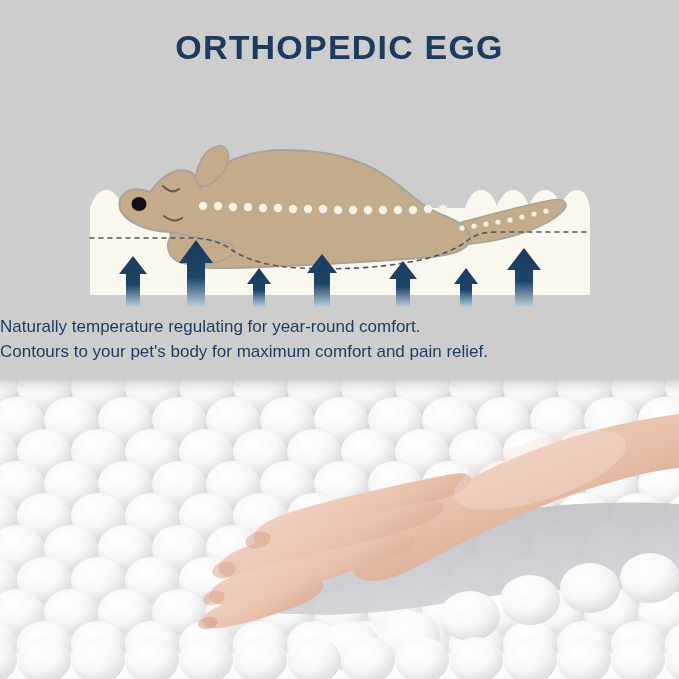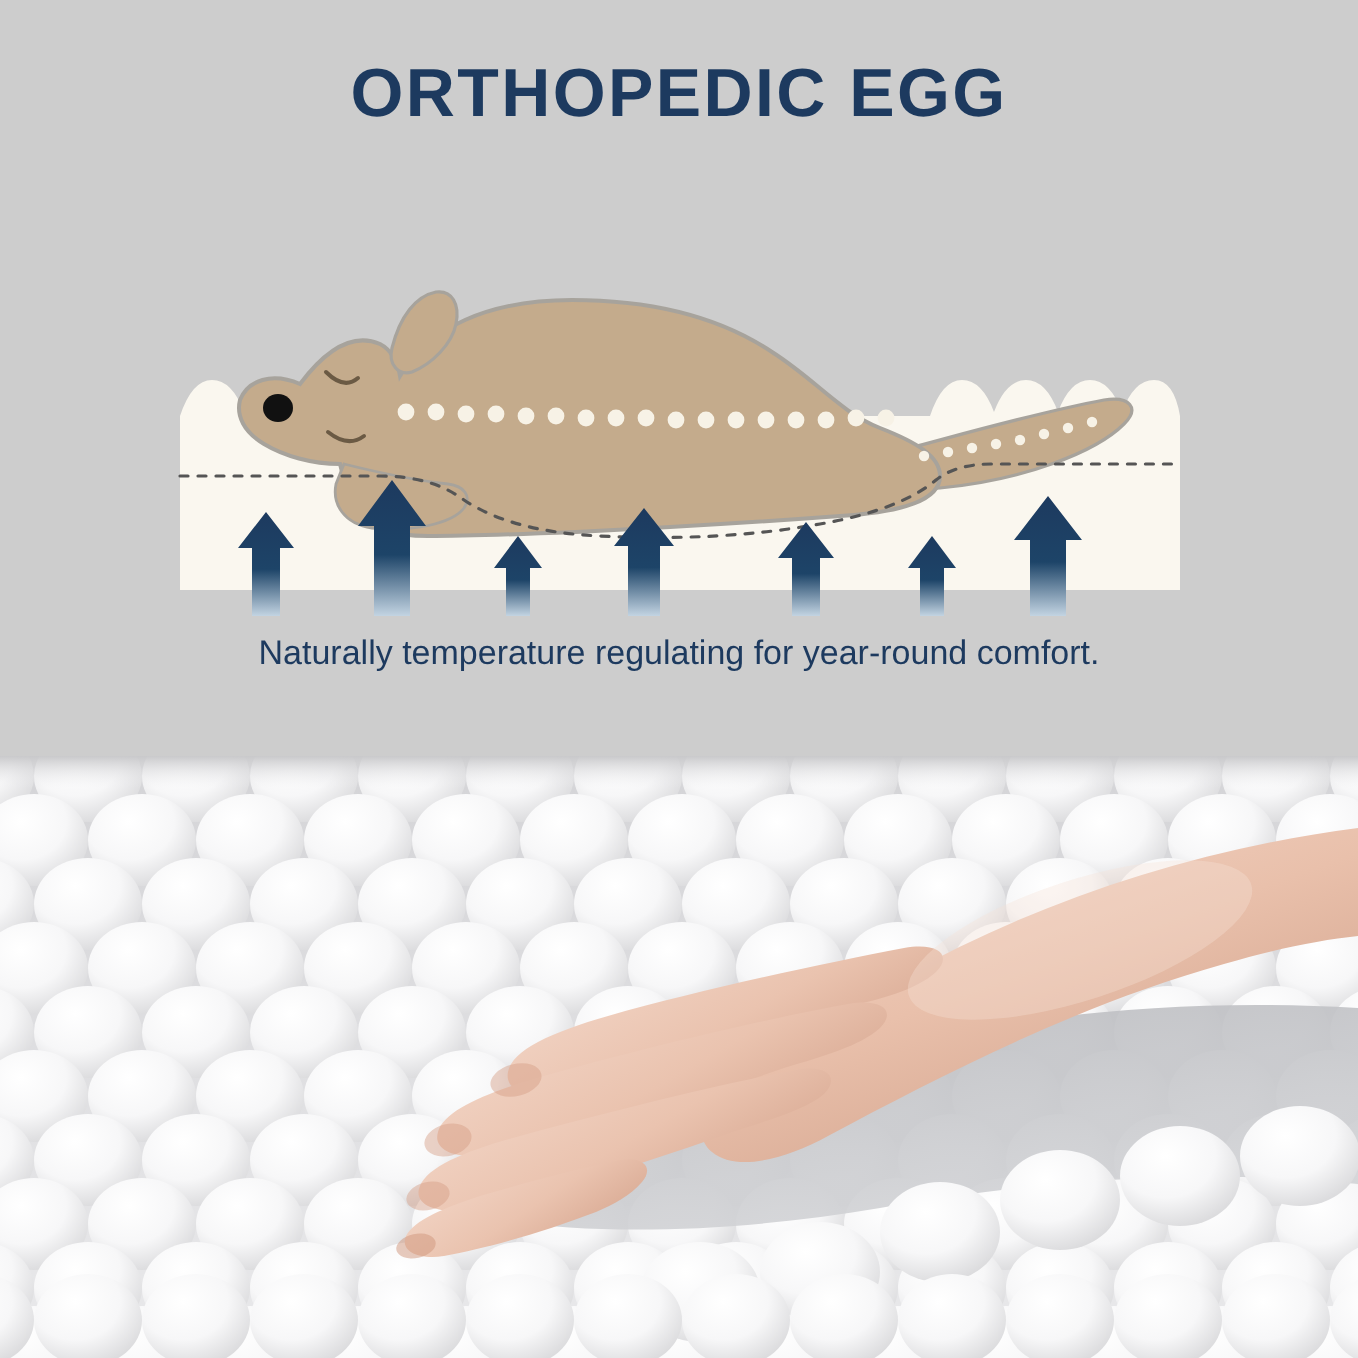--- a/index.html
+++ b/index.html
@@ -35,21 +35,20 @@
 
   
   #illustration{
     position:absolute;left:0;top:128px;width:679px;height:180px;
   }
   #illustration svg{display:block;}
 
   
   #copy-block{
     position:absolute;left:0;top:314px;width:679px;
-    text-align:center;
     color:#1d3a5f;
     font-size:17px;
     line-height:25px;
   }
   #copy-block .cline{display:block;}
 
   
   #photo-panel{
     position:absolute;left:0;top:378px;width:679px;height:301px;
     background:#f2f2f2;
@@ -189,20 +188,21 @@
 
           <path d="M466,140 L478,156 L472,156 L472,180 L460,180 L460,156 L454,156 Z"></path>
 
           <path d="M524,120 L541,142 L533,142 L533,180 L515,180 L515,142 L507,142 Z"></path>
         </g>
       </svg>
     </div>
 
     <div id="copy-block">
       <span class="cline">Naturally temperature regulating for year-round comfort.</span>
+      <span class="cline">Contours to your pet's body for maximum comfort and pain relief.</span>
     </div>
   </div>
 
   <div id="photo-panel">
     <svg width="679" height="301" viewBox="0 0 679 301" xmlns="http://www.w3.org/2000/svg">
       <defs>
         <radialGradient id="bumpG" cx="38%" cy="30%" r="72%">
           <stop offset="0%" stop-color="#ffffff"></stop>
           <stop offset="58%" stop-color="#f7f7f8"></stop>
           <stop offset="100%" stop-color="#dcdcde"></stop>

